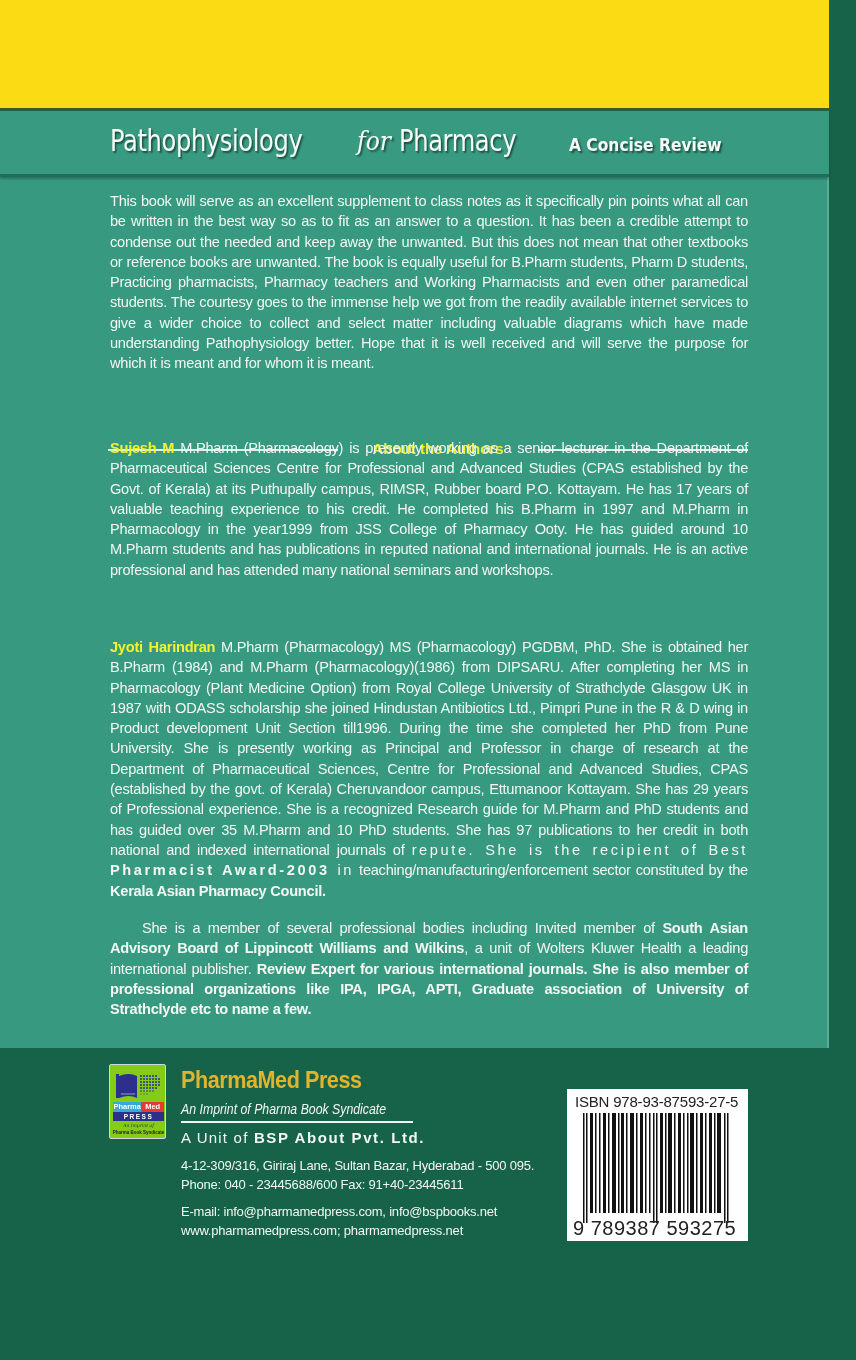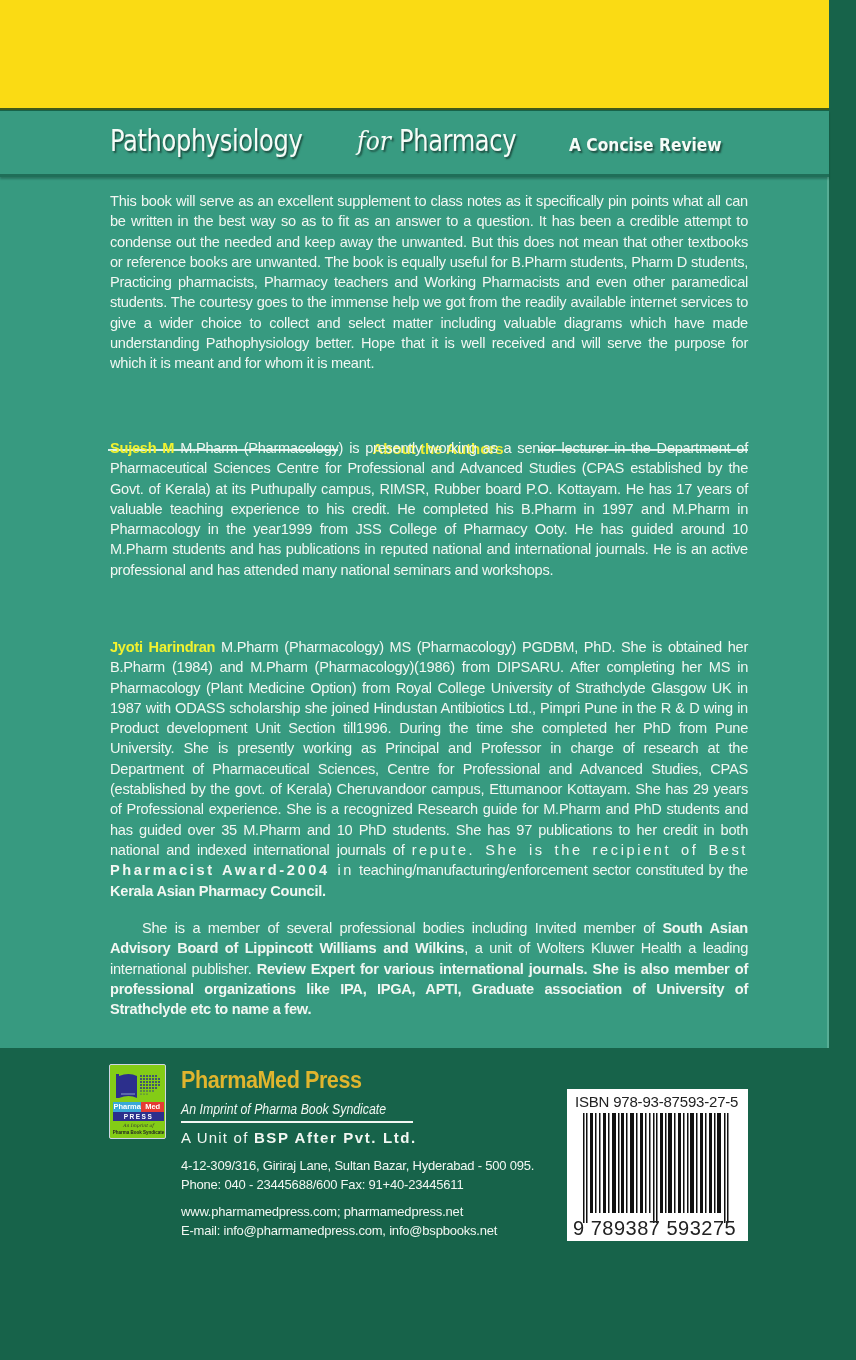--- a/index.html
+++ b/index.html
@@ -120,21 +120,21 @@
 </div>
 
 <p class="bio bio1">
   <span class="name">Sujesh M</span>
   <span>M.Pharm (Pharmacology) is presently working as a senior lecturer in the Department of Pharmaceutical Sciences Centre for Professional and Advanced Studies (CPAS established by the Govt. of Kerala) at its Puthupally campus, RIMSR, Rubber board P.O. Kottayam. He has 17 years of valuable teaching experience to his credit. He completed his B.Pharm in 1997 and M.Pharm in Pharmacology in the year1999 from JSS College of Pharmacy Ooty. He has guided around 10 M.Pharm students and has publications in reputed national and international journals. He is an active professional and has attended many national seminars and workshops.</span>
 </p>
 
 <p class="bio bio2">
   <span class="name">Jyoti Harindran</span>
   <span>M.Pharm (Pharmacology) MS (Pharmacology) PGDBM, PhD.   She is obtained her B.Pharm (1984) and M.Pharm (Pharmacology)(1986) from DIPSARU. After completing her MS in Pharmacology (Plant Medicine Option) from Royal College University of Strathclyde Glasgow UK in 1987 with ODASS scholarship she joined Hindustan Antibiotics Ltd., Pimpri Pune in the R &amp; D wing in Product development Unit Section till1996. During the time she completed her PhD from Pune University. She is presently working as Principal and Professor in charge of research at the Department of Pharmaceutical Sciences, Centre for Professional and Advanced Studies, CPAS (established by the govt. of Kerala) Cheruvandoor campus, Ettumanoor Kottayam. She has 29 years of Professional experience. She is a recognized Research guide for M.Pharm and PhD students and has guided over 35 M.Pharm and 10 PhD students. She has 97 publications to her credit in both national and indexed international journals of</span>
-  <span class="spaced">repute. She is the recipient of Best </span><b class="spaced">Pharmacist Award-2004</b><span class="spaced"> in</span>
+  <span class="spaced">repute. She is the recipient of Best </span><b class="spaced">Pharmacist Award-2003</b><span class="spaced"> in</span>
   <span>teaching/manufacturing/enforcement sector constituted by the </span>
   <b>Kerala Asian Pharmacy Council.</b>
 </p>
 
 <p class="bio bio3">
   <span>She is a member of several professional bodies including Invited member of </span><b>South Asian Advisory Board of Lippincott Williams and Wilkins</b><span>, a unit of Wolters Kluwer Health a leading international publisher. </span><b>Review Expert for various international journals. She is also member of professional organizations like IPA, IPGA, APTI, Graduate association of University of Strathclyde etc to name a few.</b>
 </p>
 
 <div class="logo">
   <svg class="book" viewBox="0 0 47 30">
@@ -191,29 +191,29 @@
   </div>
   <div class="press">PRESS</div>
   <div class="imp">An Imprint of</div>
   <div class="syn">Pharma Book Syndicate</div>
 </div>
 
 <div class="pub-name">PharmaMed Press</div>
 <div class="pub-imprint">An Imprint of Pharma Book Syndicate</div>
 <div class="pub-rule"></div>
 <div class="pub-unit">
-  <span>A Unit of </span><b>BSP After Pvt. Ltd.</b>
+  <span>A Unit of </span><b>BSP About Pvt. Ltd.</b>
 </div>
 <div class="pub-lines addr">
   <div>4-12-309/316, Giriraj Lane, Sultan Bazar, Hyderabad - 500 095.</div>
   <div>Phone: 040 - 23445688/600 Fax: 91+40-23445611</div>
 </div>
 <div class="pub-lines contact">
+  <div>E-mail: info@pharmamedpress.com, info@bspbooks.net</div>
   <div>www.pharmamedpress.com; pharmamedpress.net</div>
-  <div>E-mail: info@pharmamedpress.com, info@bspbooks.net</div>
 </div>
 
 <div class="isbn-box">
   <div class="isbn-text">ISBN 978-93-87593-27-5</div>
   <svg width="150" height="110" viewBox="0 0 150 110">
     <g fill="#111">
       <rect x="0" y="0" width="1.5" height="110"></rect>
         <rect x="3" y="0" width="1.5" height="110"></rect>
       <rect x="7" y="0" width="3" height="100"></rect>
         <rect x="12" y="0" width="1.5" height="100"></rect>

